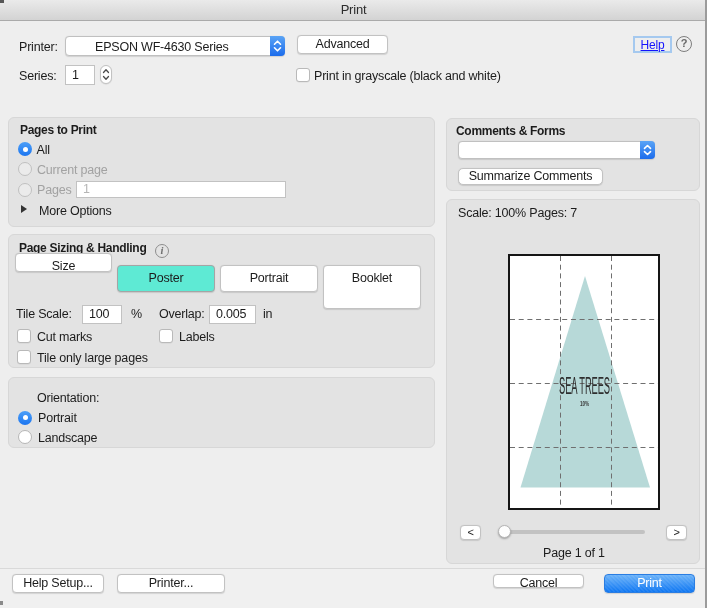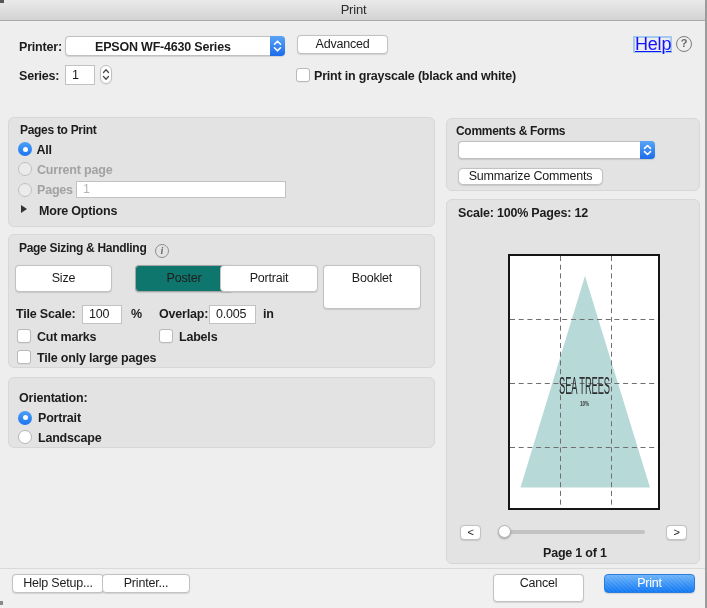--- a/index.html
+++ b/index.html
@@ -42,21 +42,21 @@
   .radio.sel::after {
     content:""; position:absolute; left:4.5px; top:4.5px;
     width:5px; height:5px; border-radius:50%; background:#fff;
   }
   .radio.dis { background:#ebebeb; border:1px solid #c0c0c0; }
   .check {
     position:absolute; width:14px; height:14px; border-radius:3px;
     background:#ffffff; border:1px solid #b9b9b9;
     box-shadow:0 0.5px 0.5px rgba(0,0,0,0.08);
   }
-  .lbl { position:absolute; white-space:nowrap;font-weight:bold; }
+  .lbl { position:absolute; white-space:nowrap; }
   .gray { color:#a2a2a2; }
   .dd {
     position:absolute; background:#fff; border:1px solid #c0c0c0;
     border-radius:4px; box-shadow:0 0.5px 1px rgba(0,0,0,0.12);
   }
   .dd .step {
     position:absolute; right:-1px; top:-1px;
     background:linear-gradient(#5aa4f6,#1c6cec);
     border-radius:0 4px 4px 0;
   }
@@ -73,21 +73,21 @@
     <div class="step" style="width:15px; height:20px;">
       <svg width="15" height="20" viewBox="0 0 15 20">
         <path d="M4.5 8.2 L7.5 5.2 L10.5 8.2" fill="none" stroke="#fff" stroke-width="1.6" stroke-linecap="round" stroke-linejoin="round"></path>
         <path d="M4.5 11.8 L7.5 14.8 L10.5 11.8" fill="none" stroke="#fff" stroke-width="1.6" stroke-linecap="round" stroke-linejoin="round"></path>
       </svg>
     </div>
   </div>
   <div class="btn" style="left:297px; top:35px; width:91px; height:19px; line-height:17px;">Advanced</div>
 
   <div class="abs" style="left:633px; top:36px; width:39px; height:17px; border:2.5px solid #a5c9ef; text-align:center;">
-    <span style="color:#1413fd; text-decoration:underline; font-size:18px; line-height:12px; display:inline-block;">Help</span>
+    <span style="color:#1413fd; text-decoration:underline; font-size:12px; line-height:12px; display:inline-block;">Help</span>
   </div>
   <div class="abs" style="left:676px; top:36px; width:16px; height:16px; border:1.5px solid #7e7e7e; border-radius:50%; color:#686868; font-size:11px; font-weight:bold; text-align:center; line-height:13px;">?</div>
 
   <div class="lbl" style="left:19px; top:69px;">Series:</div>
   <div class="field" style="left:65px; top:65px; width:30px; height:20px; line-height:18px; padding-left:6px;">1</div>
   <div class="abs" style="left:100px; top:65px; width:12px; height:19px; background:#ffffff; border:1px solid #c2c2c2; border-radius:6px; box-shadow:0 0.5px 1px rgba(0,0,0,0.12);">
     <svg width="10" height="17" viewBox="0 0 10 17">
       <path d="M2.5 6.5 L5 3.8 L7.5 6.5" fill="none" stroke="#4a4a4a" stroke-width="1.3" stroke-linecap="round" stroke-linejoin="round"></path>
       <path d="M2.5 10.5 L5 13.2 L7.5 10.5" fill="none" stroke="#4a4a4a" stroke-width="1.3" stroke-linecap="round" stroke-linejoin="round"></path>
     </svg>
@@ -103,60 +103,60 @@
   <div class="lbl gray" style="left:37px; top:162.5px;">Current page</div>
   <div class="radio dis" style="left:18px; top:182.5px;"></div>
   <div class="lbl gray" style="left:37px; top:183px;">Pages</div>
   <div class="field" style="left:76px; top:181px; width:210px; height:17px; line-height:15px; padding-left:6px; color:#b5b5b5;">1</div>
   <div class="abs" style="left:21px; top:205px; width:0; height:0; border-left:6.5px solid #333; border-top:4.5px solid transparent; border-bottom:4.5px solid transparent;"></div>
   <div class="lbl" style="left:39px; top:204px;">More Options</div>
 
   <div class="box" style="left:8px; top:234px; width:427px; height:134px;"></div>
   <div class="hdr" style="left:19px; top:241px;">Page Sizing &amp; Handling</div>
   <div class="abs" style="left:154.5px; top:243.5px; width:14.5px; height:14.5px; border:1px solid #8e8e8e; border-radius:50%; color:#6f6f6f; font-size:10.5px; font-family:'Liberation Serif',serif; font-style:italic; font-weight:bold; text-align:center; line-height:12.5px;">i</div>
-  <div class="btn" style="left:15px; top:265px; width:97px; height:27px; line-height:25px;">Size</div>
-  <div class="btn" style="left:117px; top:265px; width:98px; height:27px; line-height:25px; background:#0f766e; border-color:#a5a5a5;margin-left:18px;">Poster</div>
+  <div class="btn" style="left:15px; top:253px; width:97px; height:19px; line-height:25px;">Size</div>
+  <div class="btn" style="left:117px; top:265px; width:98px; height:27px; line-height:25px; background:#5eead4; border-color:#a5a5a5;">Poster</div>
   <div class="btn" style="left:220px; top:265px; width:98px; height:27px; line-height:25px;">Portrait</div>
   <div class="btn" style="left:323px; top:265px; width:98px; height:44px; line-height:25px;">Booklet</div>
 
   <div class="lbl" style="left:16px; top:307px;">Tile Scale:</div>
   <div class="field" style="left:82px; top:305px; width:40px; height:19px; line-height:17px; padding-left:6px;">100</div>
   <div class="lbl" style="left:131px; top:307px;">%</div>
   <div class="lbl" style="left:159px; top:307px;">Overlap:</div>
   <div class="field" style="left:209px; top:305px; width:47px; height:19px; line-height:17px; padding-left:6px;">0.005</div>
   <div class="lbl" style="left:263px; top:307px;">in</div>
 
   <div class="check" style="left:17px; top:329px;"></div>
   <div class="lbl" style="left:37px; top:330px;">Cut marks</div>
   <div class="check" style="left:159px; top:329px;"></div>
   <div class="lbl" style="left:179px; top:330px;">Labels</div>
   <div class="check" style="left:17px; top:350px;"></div>
   <div class="lbl" style="left:37px; top:351px;">Tile only large pages</div>
 
   <div class="box" style="left:8px; top:377px; width:427px; height:71px;"></div>
-  <div class="lbl" style="left:19px; top:391px;text-align:center;">Orientation:</div>
+  <div class="lbl" style="left:37px; top:391px;text-align:center;">Orientation:</div>
   <div class="radio sel" style="left:18px; top:410.5px;"></div>
   <div class="lbl" style="left:38px; top:411px;">Portrait</div>
   <div class="radio" style="left:18px; top:430px;"></div>
   <div class="lbl" style="left:38px; top:430.5px;">Landscape</div>
 
   <div class="box" style="left:446px; top:118px; width:254px; height:73px;"></div>
   <div class="hdr" style="left:456px; top:124px;">Comments &amp; Forms</div>
   <div class="dd" style="left:458px; top:141px; width:197px; height:18px;">
     <div class="step" style="width:15px; height:18px;">
       <svg width="15" height="18" viewBox="0 0 15 18">
         <path d="M4.5 7.4 L7.5 4.5 L10.5 7.4" fill="none" stroke="#fff" stroke-width="1.6" stroke-linecap="round" stroke-linejoin="round"></path>
         <path d="M4.5 10.6 L7.5 13.5 L10.5 10.6" fill="none" stroke="#fff" stroke-width="1.6" stroke-linecap="round" stroke-linejoin="round"></path>
       </svg>
     </div>
   </div>
   <div class="btn" style="left:458px; top:168px; width:145px; height:17px; line-height:15px; border-radius:5px;">Summarize Comments</div>
 
   <div class="box" style="left:446px; top:199px; width:254px; height:365px;"></div>
-  <div class="lbl" style="left:458px; top:206px;">Scale: 100% Pages: 12</div>
+  <div class="lbl" style="left:458px; top:206px;">Scale: 100% Pages: 7</div>
   <div class="lbl" style="left:511px; top:231px;margin-top:28px;">25.5 x 44 Inches</div>
 
   <div class="abs" style="left:508px; top:254px; width:152px; height:256px; background:#fff; border:2px solid #151515;">
     <svg width="148" height="252" viewBox="0 0 148 252">
       <polygon points="75,20 140,231.5 10.5,231.5" fill="#b7d9d8"></polygon>
       <g stroke="#6f6f6f" stroke-width="1" stroke-dasharray="5,3.7">
         <line x1="50.5" y1="0" x2="50.5" y2="252"></line>
         <line x1="101.5" y1="0" x2="101.5" y2="252"></line>
         <line x1="0" y1="63.5" x2="148" y2="63.5"></line>
         <line x1="0" y1="127.5" x2="148" y2="127.5"></line>
@@ -168,18 +168,18 @@
   </div>
 
   <div class="btn" style="left:460px; top:525px; width:21px; height:15px; line-height:13px; font-size:11px; border-radius:4px;">&lt;</div>
   <div class="abs" style="left:499px; top:530px; width:146px; height:3.5px; background:#c2c2c2; border-radius:2px;"></div>
   <div class="abs" style="left:497.5px; top:525px; width:13px; height:13px; background:#fdfdfd; border:0.5px solid #b5b5b5; border-radius:50%; box-shadow:0 1px 2px rgba(0,0,0,0.3);"></div>
   <div class="btn" style="left:666px; top:525px; width:21px; height:15px; line-height:13px; font-size:11px; border-radius:4px;">&gt;</div>
   <div class="lbl" style="left:543px; top:546px;">Page 1 of 1</div>
 
   <div class="abs" style="left:0; top:568px; width:707px; height:40px; background:#f0f0f0; border-top:1px solid #d9d9d9;"></div>
   <div class="btn" style="left:12px; top:574px; width:92px; height:19px; line-height:17px;">Help Setup...</div>
-  <div class="btn" style="left:102px; top:574px; width:88px; height:19px; line-height:17px;">Printer...</div>
-  <div class="btn" style="left:493px; top:574px; width:91px; height:28px; line-height:17px;">Cancel</div>
+  <div class="btn" style="left:117px; top:574px; width:108px; height:19px; line-height:17px;">Printer...</div>
+  <div class="btn" style="left:493px; top:574px; width:91px; height:14px; line-height:17px;">Cancel</div>
   <div class="btn" style="left:604px; top:574px; width:91px; height:19px; line-height:17px; background:repeating-linear-gradient(45deg, rgba(255,255,255,0.07) 0 1.5px, rgba(255,255,255,0) 1.5px 3px), linear-gradient(#6cb3f9,#0f77f2); border-color:#2a7de2; color:#fff;">Print</div>
   <div class="abs" style="left:0;top:601px;width:3px;height:4px;background:#8a8a8a;"></div>
 
   <div class="abs" style="left:705px; top:0; width:2px; height:608px; background:#9b9b9b;"></div>
 
 </body></html>

